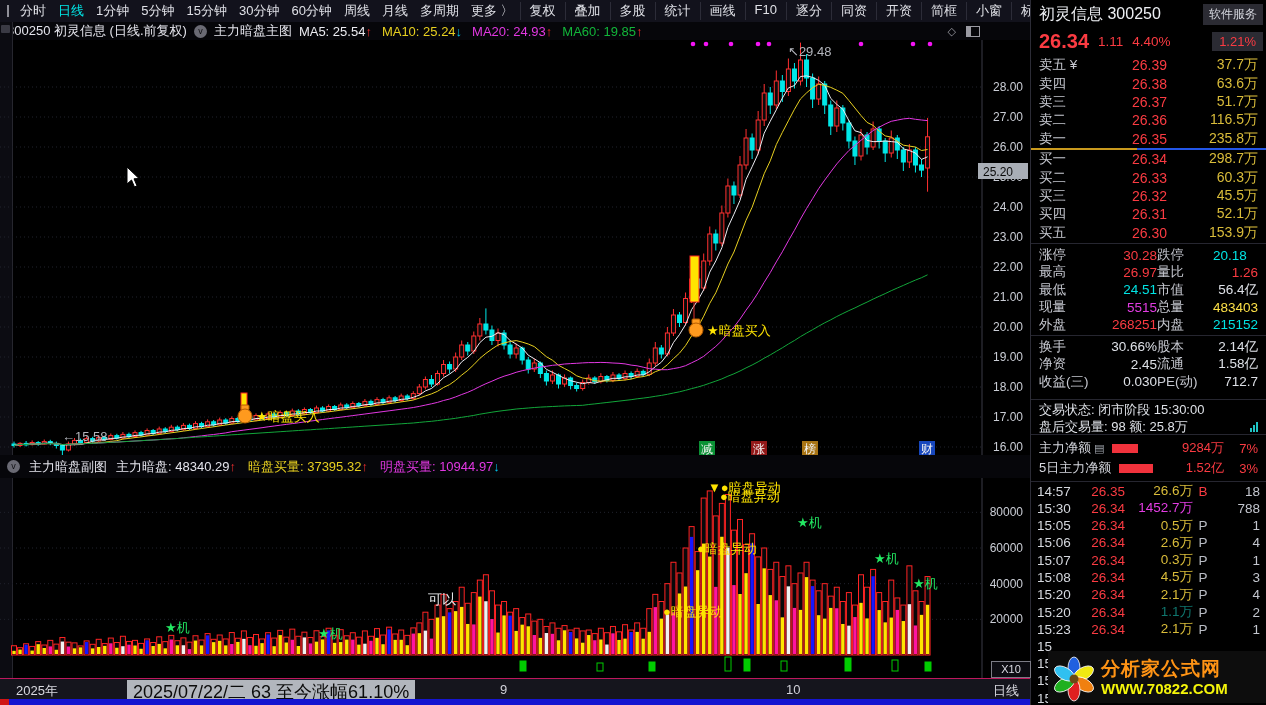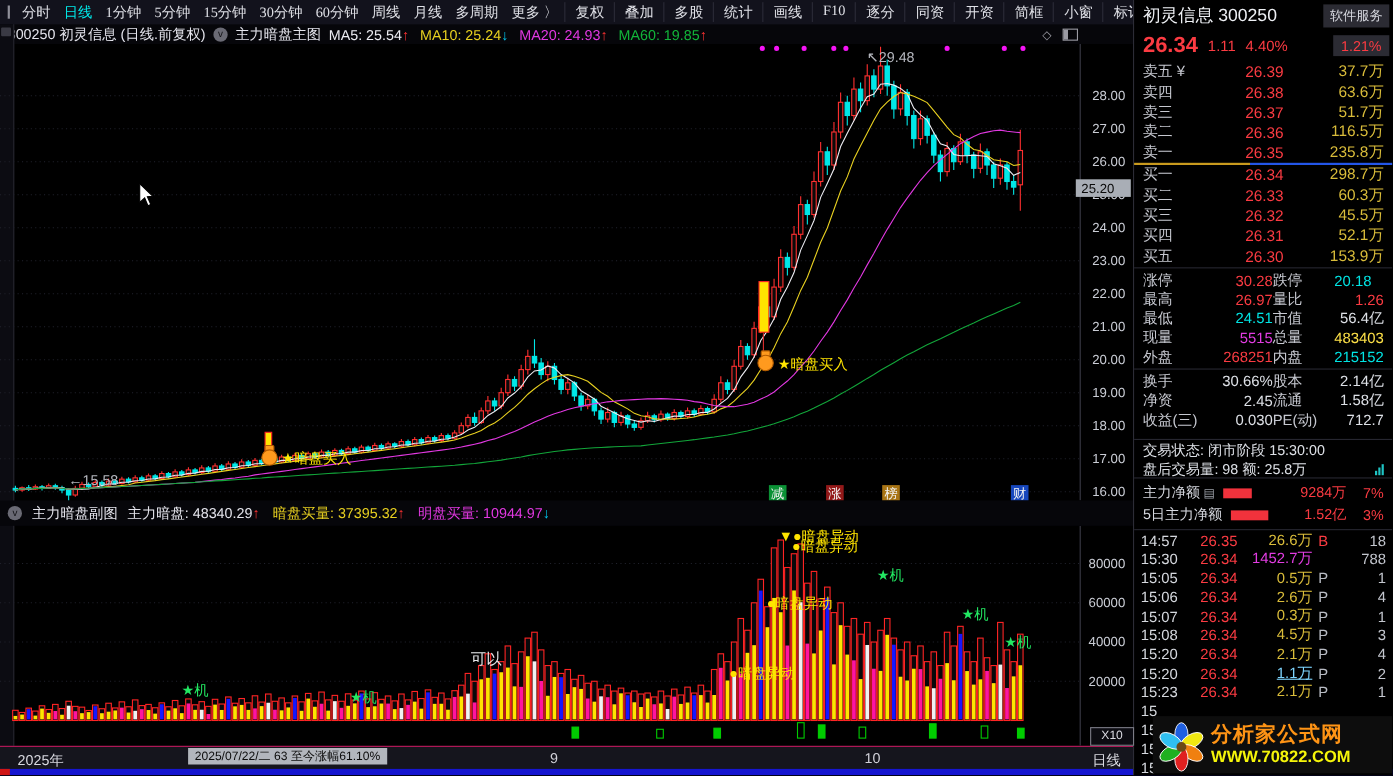--- a/index.html
+++ b/index.html
@@ -2,21 +2,21 @@
 <html><head>
 <meta charset="utf-8">
 <style>
   html,body{margin:0;padding:0;background:#000;}
   #app{position:relative;width:1266px;height:705px;background:#000;overflow:hidden;
        font-family:"Liberation Sans","DejaVu Sans",sans-serif;color:#ddd;}
   
   #menubar{position:absolute;left:0;top:0;width:1030px;height:22px;background:#12121c;
            border-bottom:1px solid #26262f;display:flex;align-items:center;font-size:13px;}
   .mwin{width:13px;height:10px;border:1px solid #8f8f98;margin:0 5px 0 7px;background:linear-gradient(to right,#8f8f98 3px,transparent 3px);}
-  .mitem{padding:0 6px;color:#dfe0e6;white-space:nowrap;cursor:default;font-family:Liberation Serif, serif;}
+  .mitem{padding:0 6px;color:#dfe0e6;white-space:nowrap;cursor:default;}
   .mitem.sel{color:#00e8e8;}
   #menuRight{margin-left:auto;display:flex;}
   #menuRight .mitem{border-left:1px solid #2c2c38;padding:0 9px;}
   
   #titlebar{position:absolute;left:0;top:22px;width:1030px;height:18px;background:#06060a;
             display:flex;align-items:center;font-size:13px;gap:7px;padding-left:7px;box-sizing:border-box;}
   .circv{width:13px;height:13px;border-radius:50%;background:#6a6a74;color:#101014;font-size:9px;
          line-height:13px;text-align:center;flex:0 0 13px;}
   #ma-list{display:flex;gap:10px;}
   #tb-icons{margin-left:auto;margin-right:50px;display:flex;gap:10px;color:#9a9aa2;font-size:11px;align-items:center;}
@@ -24,21 +24,21 @@
   
   #mainchart{position:absolute;left:0;top:40px;}
   #subheader{position:absolute;left:0;top:455px;width:1030px;height:23px;background:#06060a;
              display:flex;align-items:center;font-size:13px;gap:9px;padding-left:7px;box-sizing:border-box;}
   #subchart{position:absolute;left:0;top:478px;}
   #x10box{position:absolute;left:991px;top:661px;width:38px;height:15px;border:1px solid #7c7c86;
           background:#0c0c12;color:#dcdce4;font-size:11px;text-align:center;line-height:15px;z-index:3;}
   
   #xaxis{position:absolute;left:0;top:678px;width:1030px;height:21px;background:#15151d;border-top:1px solid #be185d;}
   #xaxis .yr{position:absolute;left:16px;top:3px;font-size:13px;color:#d8d8df;}
-  #xaxis .infobox{position:absolute;left:127px;top:1px;background:#b2b6bd;color:#0b0b0b;font-size:11px;padding:0 6px;margin-left:44px;}
+  #xaxis .infobox{position:absolute;left:127px;top:1px;background:#b2b6bd;color:#0b0b0b;font-size:18px;padding:0 6px;}
   #xaxis .xtick{position:absolute;top:3px;font-size:13px;color:#d0d0d8;}
   #xaxis .period{position:absolute;left:993px;top:3px;font-size:13px;color:#d8d8df;}
   #bottomstrip{position:absolute;left:0;top:699px;width:1266px;height:6px;background:#1515d0;}
   #bottomstrip .red{position:absolute;left:0;top:0;width:9px;height:6px;background:#d01515;}
   
   #leftstrip{position:absolute;left:0;top:22px;width:12px;height:677px;background:#0c0c12;border-right:1px solid #26262e;}
   #leftstrip .mk{position:absolute;left:1px;width:9px;height:8px;background:#3a3a44;border-radius:1px;}
   
   #sidebar{position:absolute;left:1030px;top:0;width:236px;height:705px;background:#000;border-left:1px solid #2c2c36;box-sizing:border-box;}
   .sb{position:absolute;left:1031px;width:235px;box-sizing:border-box;}
@@ -1061,21 +1061,21 @@
       <div class="trow">
         <span class="tt">15:20</span>
         <span class="tp">26.34</span>
         <span class="tv" style="color: rgb(217, 188, 58);">2.1万</span>
         <span class="tb" style="color: rgb(185, 188, 196);">P</span>
         <span class="tn">4</span>
       </div>
       <div class="trow">
         <span class="tt">15:20</span>
         <span class="tp">26.34</span>
-        <span class="tv" style="color: #7dd3fc; text-decoration: underline;">1.1万</span>
+        <span class="tv" style="color: #0f766e;">1.1万</span>
         <span class="tb" style="color: rgb(185, 188, 196);">P</span>
         <span class="tn">2</span>
       </div>
       <div class="trow">
         <span class="tt">15:23</span>
         <span class="tp">26.34</span>
         <span class="tv" style="color: rgb(217, 188, 58);">2.1万</span>
         <span class="tb" style="color: rgb(185, 188, 196);">P</span>
         <span class="tn">1</span>
       </div>

